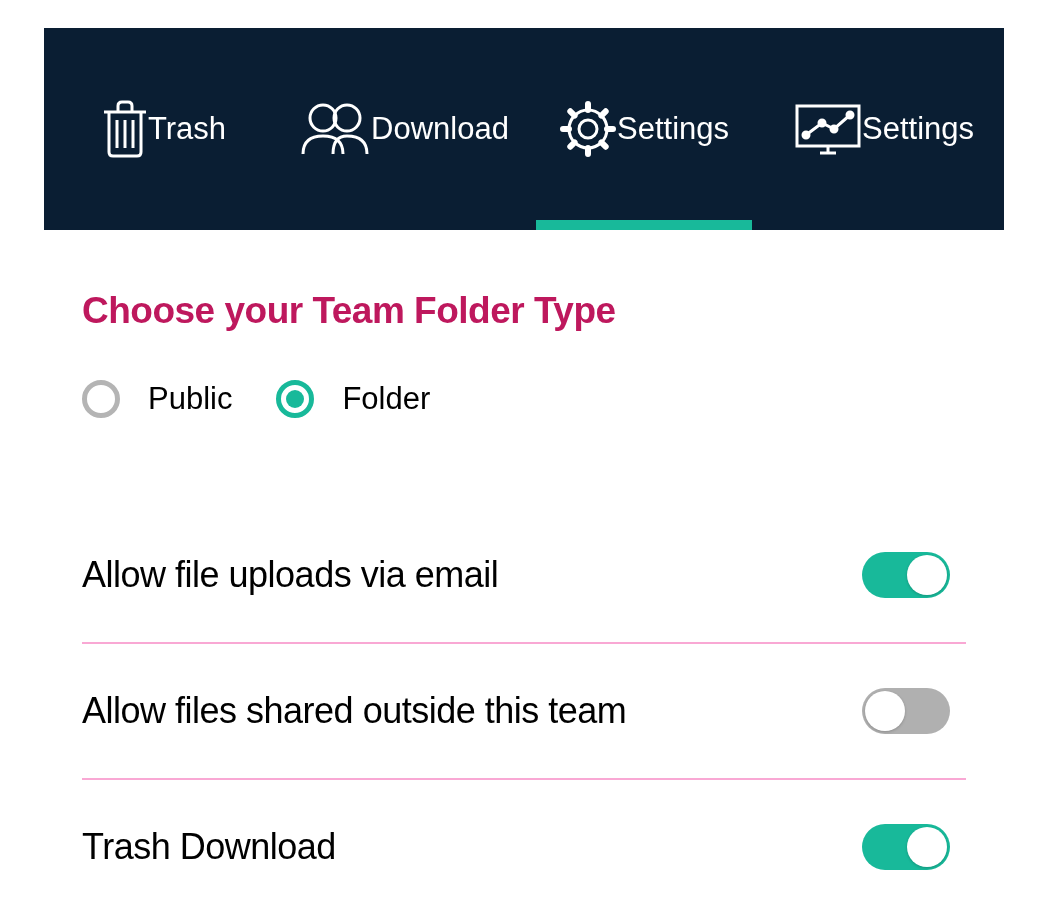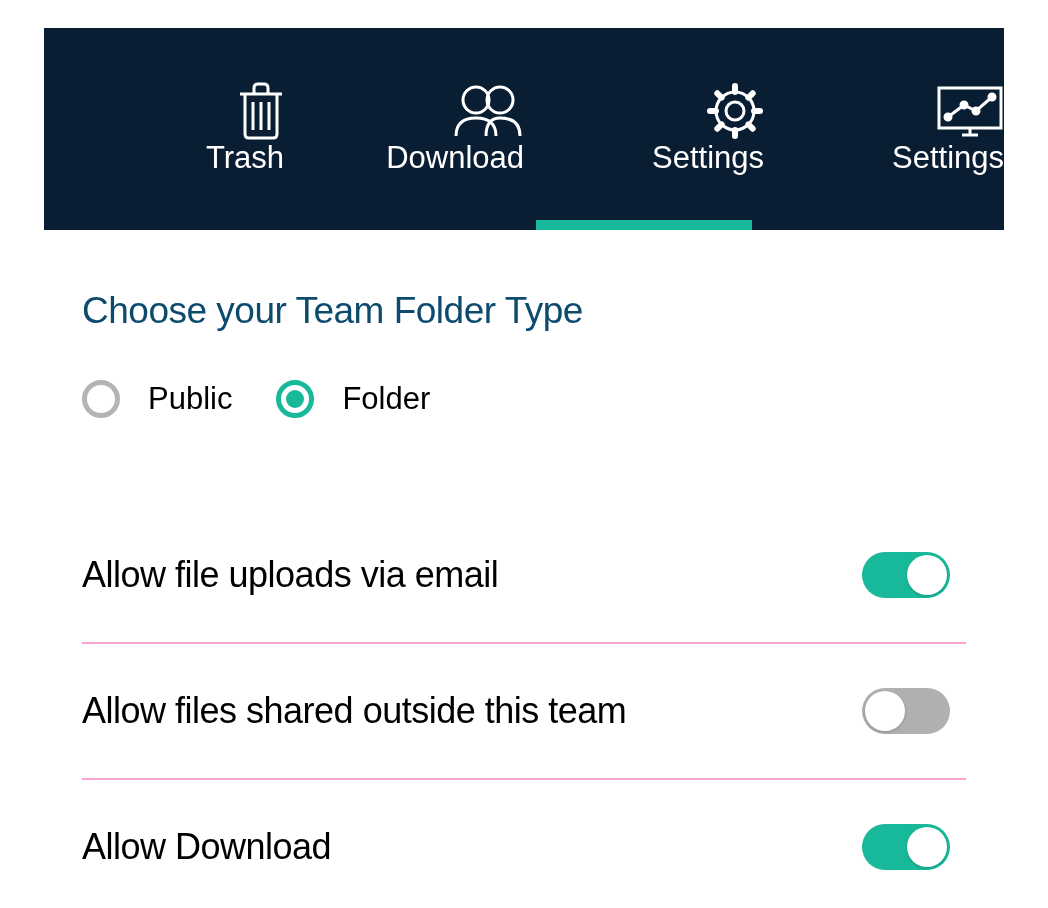--- a/index.html
+++ b/index.html
@@ -19,22 +19,22 @@
     .tab-bar {
       background: #0a1e33;
       margin: 0 44px;
       display: flex;
       height: 202px;
       position: relative;
     }
     .tab-item {
       flex: 1;
       display: flex;
-      flex-direction: column;
-      align-items: flex-end;
+      flex-direction: row;
+      align-items: center;
       justify-content: center;
       color: #ffffff;
       cursor: pointer;
       position: relative;
     }
     .tab-icon {
       height: 58px;
       display: flex;
       align-items: center;
       justify-content: center;
@@ -54,22 +54,22 @@
       left: 5%;
       width: 90%;
       height: 10px;
       background: #18b99a;
     }
     .content {
       padding: 60px 82px 0 82px;
     }
     .section-title {
       font-size: 37px;
-      font-weight: 400;
-      color: #0c4a6e;
+      font-weight: 700;
+      color: #be185d;
       margin-bottom: 48px;
       letter-spacing: -0.5px;
     }
     .radio-row {
       display: flex;
       gap: 44px;
       align-items: center;
       margin-bottom: 90px;
     }
     .radio-option {
@@ -242,20 +242,20 @@
     </div>
 
     <div class="setting-row">
       <div class="setting-label">Allow files shared outside this team</div>
       <div class="toggle off">
         <div class="toggle-knob"></div>
       </div>
     </div>
 
     <div class="setting-row">
-      <div class="setting-label">Allow Download</div>
+      <div class="setting-label">Trash Download</div>
       <div class="toggle on">
         <div class="toggle-knob"></div>
       </div>
     </div>
 
   </div>
 </div>
 
 </body></html>

